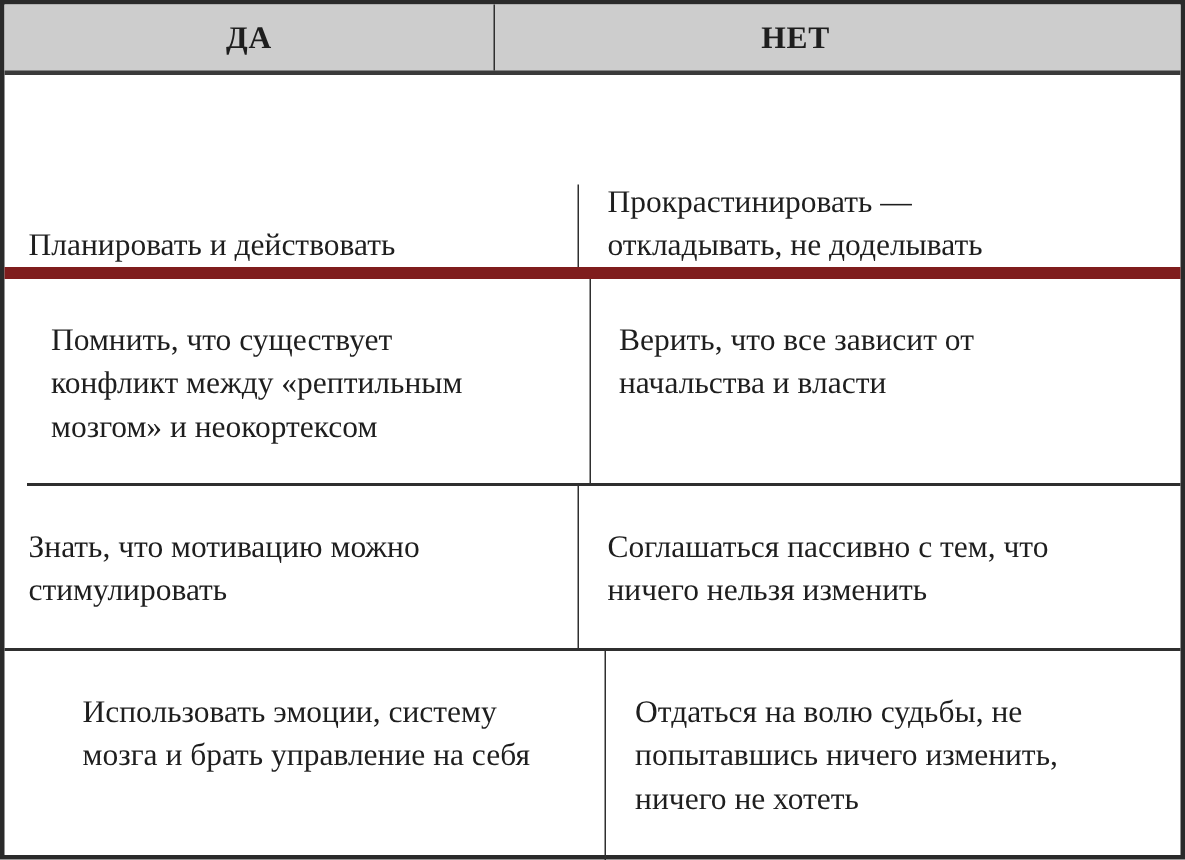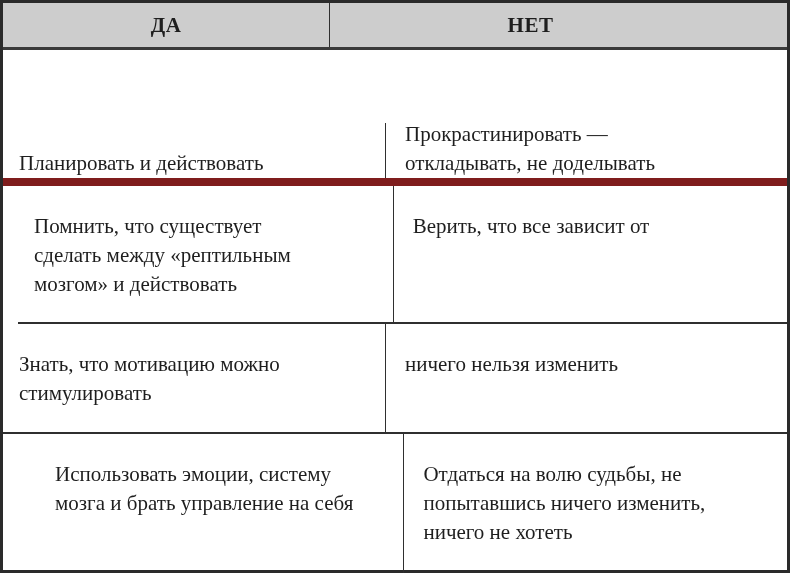--- a/index.html
+++ b/index.html
@@ -51,34 +51,36 @@
     </div>
     <div class="cell right">
       <span class="line">Прокрастинировать —</span>
       <span class="line">откладывать, не доделывать</span>
     </div>
   </div>
 
   <div class="row r2">
     <div class="cell left">
       <span class="line">Помнить, что существует</span>
-      <span class="line">сделать между «рептильным</span>
-      <span class="line">мозгом» и действовать</span>
+      <span class="line">конфликт между «рептильным</span>
+      <span class="line">мозгом» и неокортексом</span>
     </div>
     <div class="cell right">
       <span class="line">Верить, что все зависит от</span>
+      <span class="line">начальства и власти</span>
     </div>
   </div>
 
   <div class="row r3">
     <div class="cell left">
       <span class="line">Знать, что мотивацию можно</span>
       <span class="line">стимулировать</span>
     </div>
     <div class="cell right">
+      <span class="line">Соглашаться пассивно с тем, что</span>
       <span class="line">ничего нельзя изменить</span>
     </div>
   </div>
 
   <div class="row r4">
     <div class="cell left">
       <span class="line">Использовать эмоции, систему</span>
       <span class="line">мозга и брать управление на себя</span>
     </div>
     <div class="cell right">

